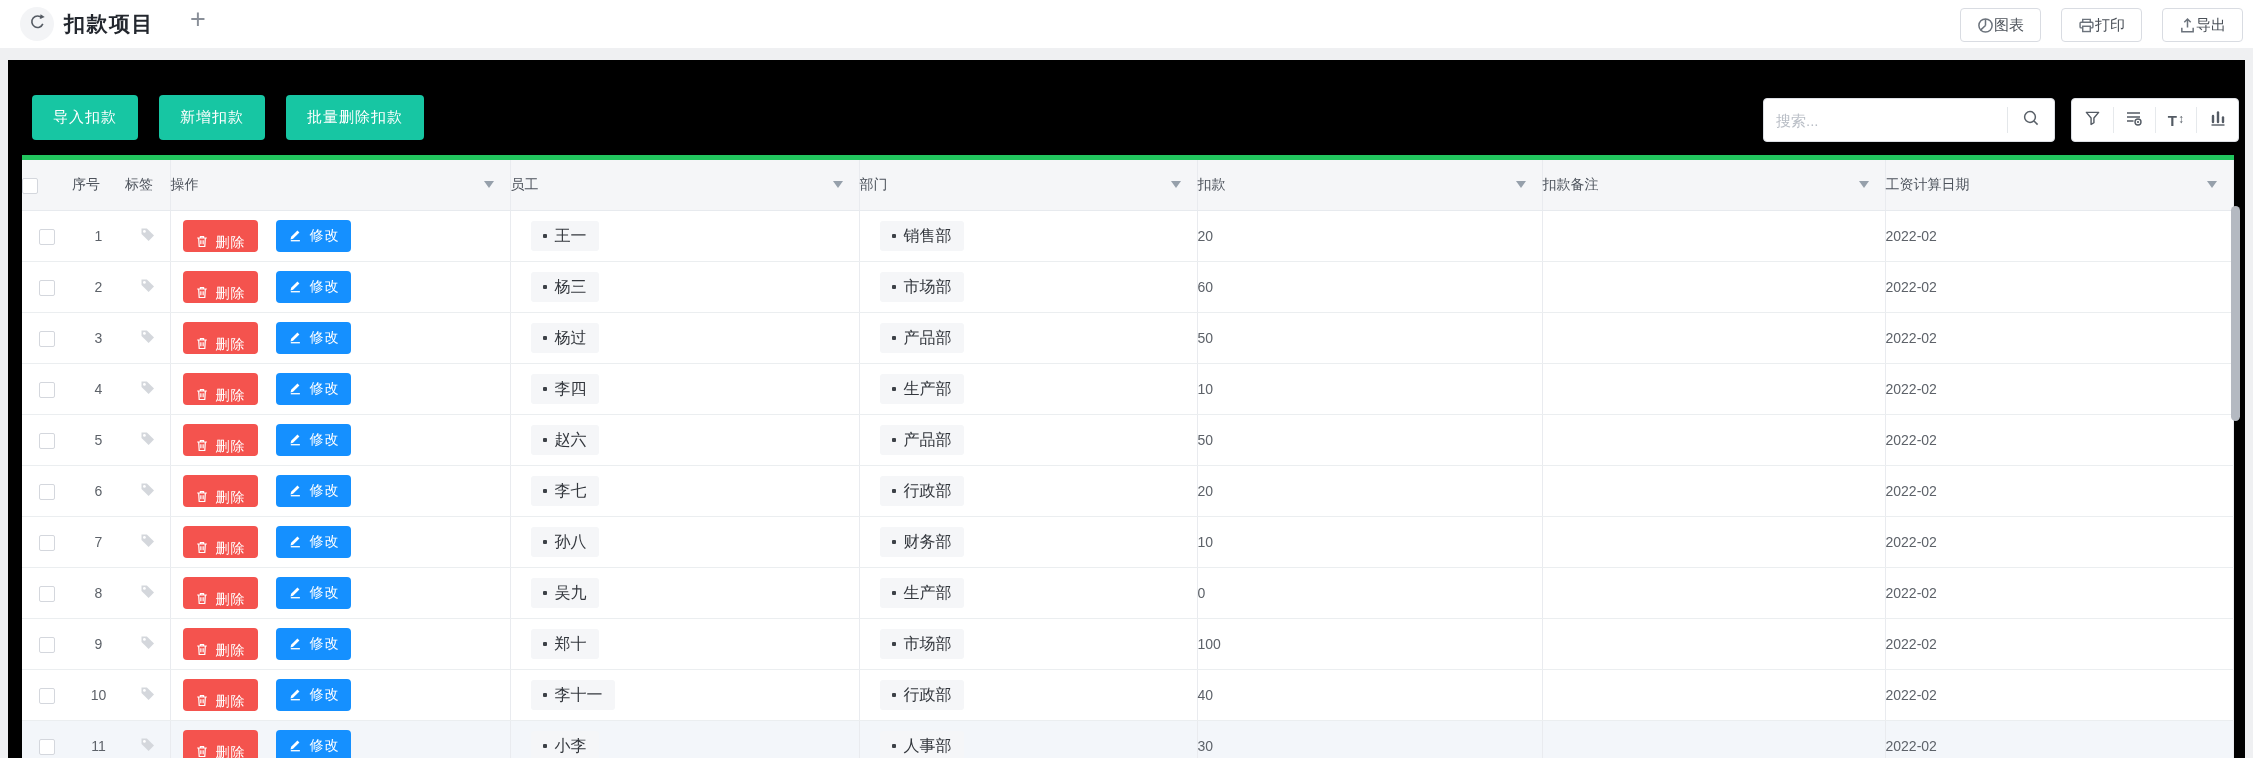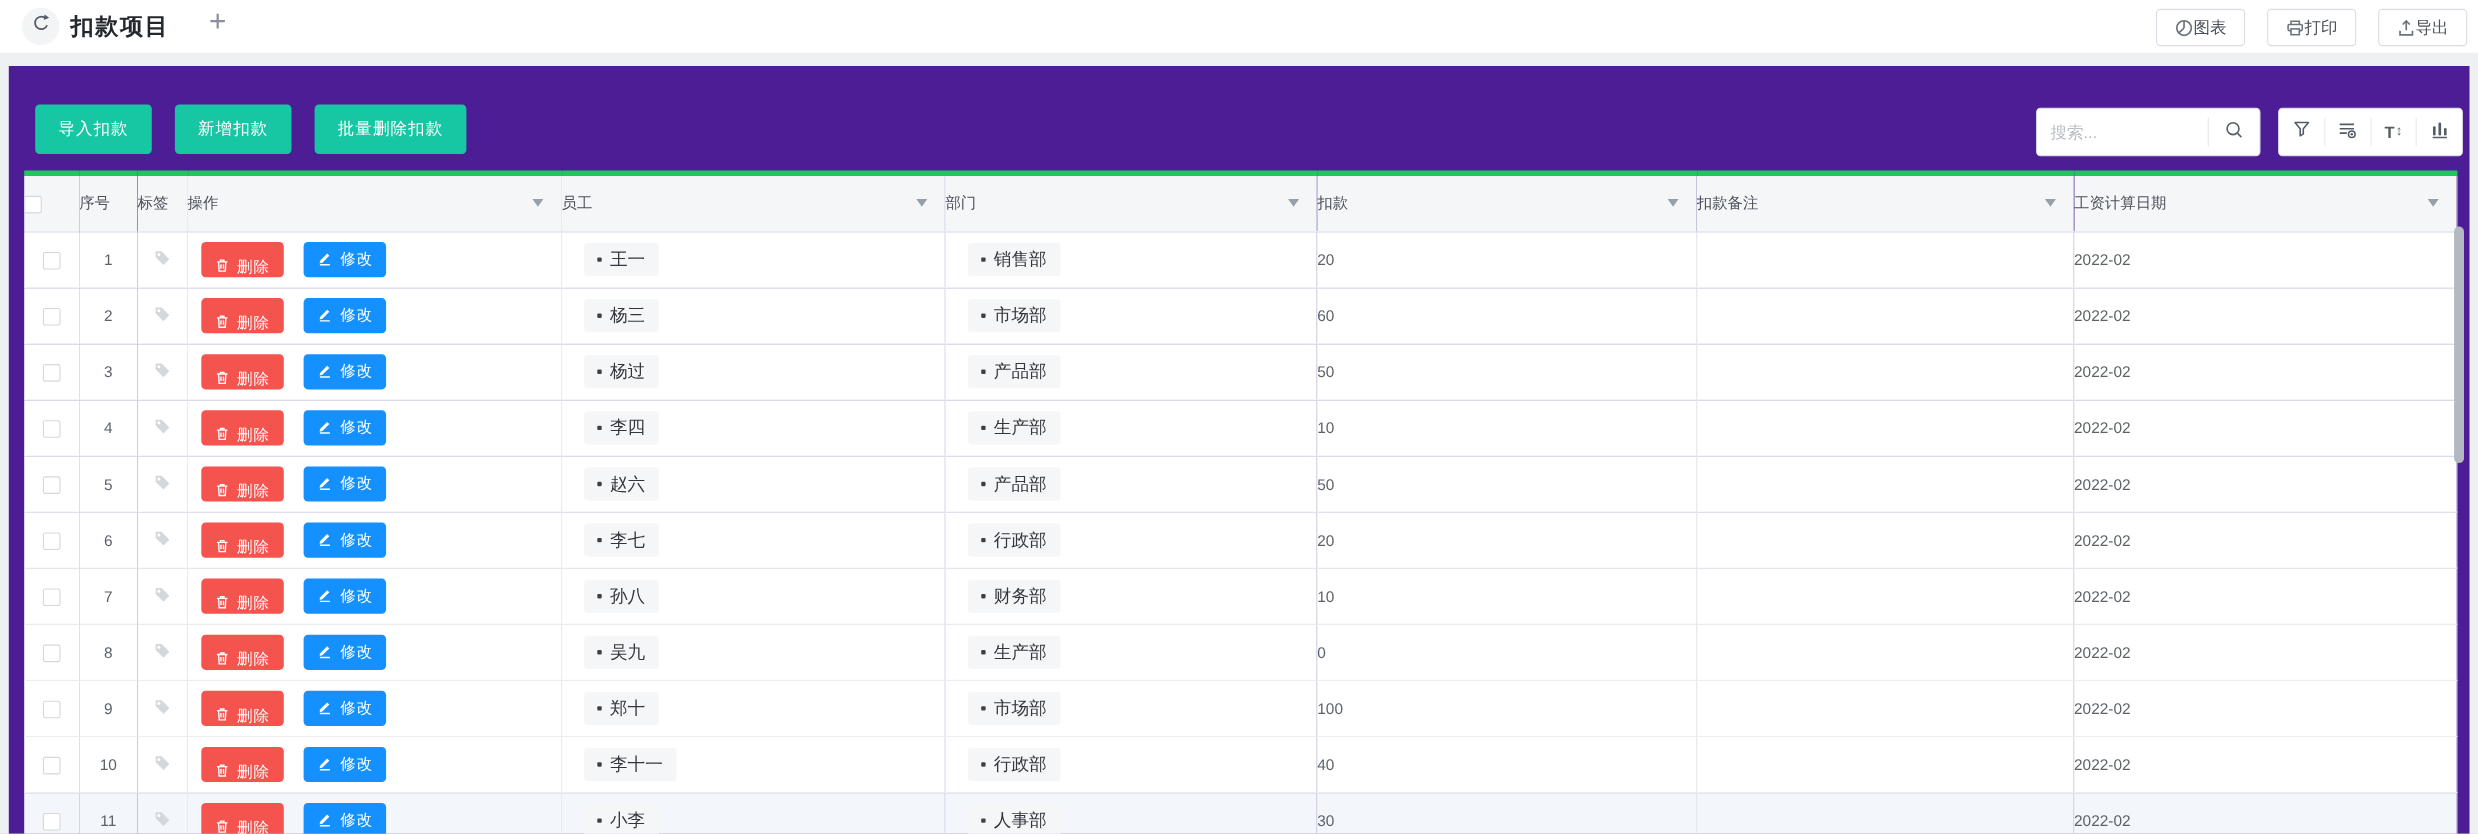--- a/index.html
+++ b/index.html
@@ -12,27 +12,27 @@
                 background:#f3f4f6;display:flex;align-items:center;justify-content:center;cursor:pointer;}
   .page-title{position:absolute;left:64px;top:10px;font-size:21px;font-weight:700;color:#23272e;letter-spacing:1.5px;}
   .plus-tab{position:absolute;left:190px;top:4px;font-size:27px;color:#898f98;font-weight:300;cursor:pointer;}
   .tb-actions{position:absolute;right:10px;top:8px;display:flex;gap:20px;}
   .tb-btn{height:34px;padding:0 16px;border:1px solid #d9dce2;border-radius:4px;background:#fff;
           display:flex;align-items:center;gap:0;font-size:15px;color:#4b5159;cursor:pointer;}
   .tb-btn svg{display:block}
 
   
   .page{position:absolute;left:0;right:0;top:48px;bottom:0;background:#eff0f2;}
-  .card{position:absolute;left:8px;right:8px;top:12px;bottom:0;background:#4c1d95;padding-left:32px;}
+  .card{position:absolute;left:8px;right:8px;top:12px;bottom:0;background:#000000;padding-left:32px;}
 
   
   .btn-row{position:absolute;left:24px;top:35px;display:flex;gap:21px;}
   .teal-btn{height:45px;padding:0 21px;background:#17c6a3;color:#fff;font-size:15px;border:none;
             border-radius:4px;cursor:pointer;letter-spacing:1px;}
-  .search-box{position:absolute;top:38px;right:190px;width:204px;height:44px;border:1px solid #dcdfe4;
+  .search-box{position:absolute;top:38px;right:190px;width:292px;height:44px;border:1px solid #dcdfe4;
               border-radius:4px;display:flex;align-items:center;background:#fff;box-sizing:border-box;}
   .search-input{flex:1;min-width:0;border:none;outline:none;padding:0 12px;font-size:15px;color:#333;background:transparent;}
   .search-input::placeholder{color:#b9bec6;}
   .search-icon-seg{width:46px;height:26px;border-left:1px solid #e4e7ea;display:flex;align-items:center;
                    justify-content:center;cursor:pointer;}
   .tools{position:absolute;top:38px;right:6px;width:168px;height:44px;border:1px solid #dcdfe4;
          border-radius:4px;display:flex;align-items:center;box-sizing:border-box;background:#fff;}
   .tool{flex:1;height:26px;display:flex;align-items:center;justify-content:center;
         border-left:1px solid #e6e9ec;cursor:pointer;color:#545b64;}
   .tool:first-child{border-left:none;}

